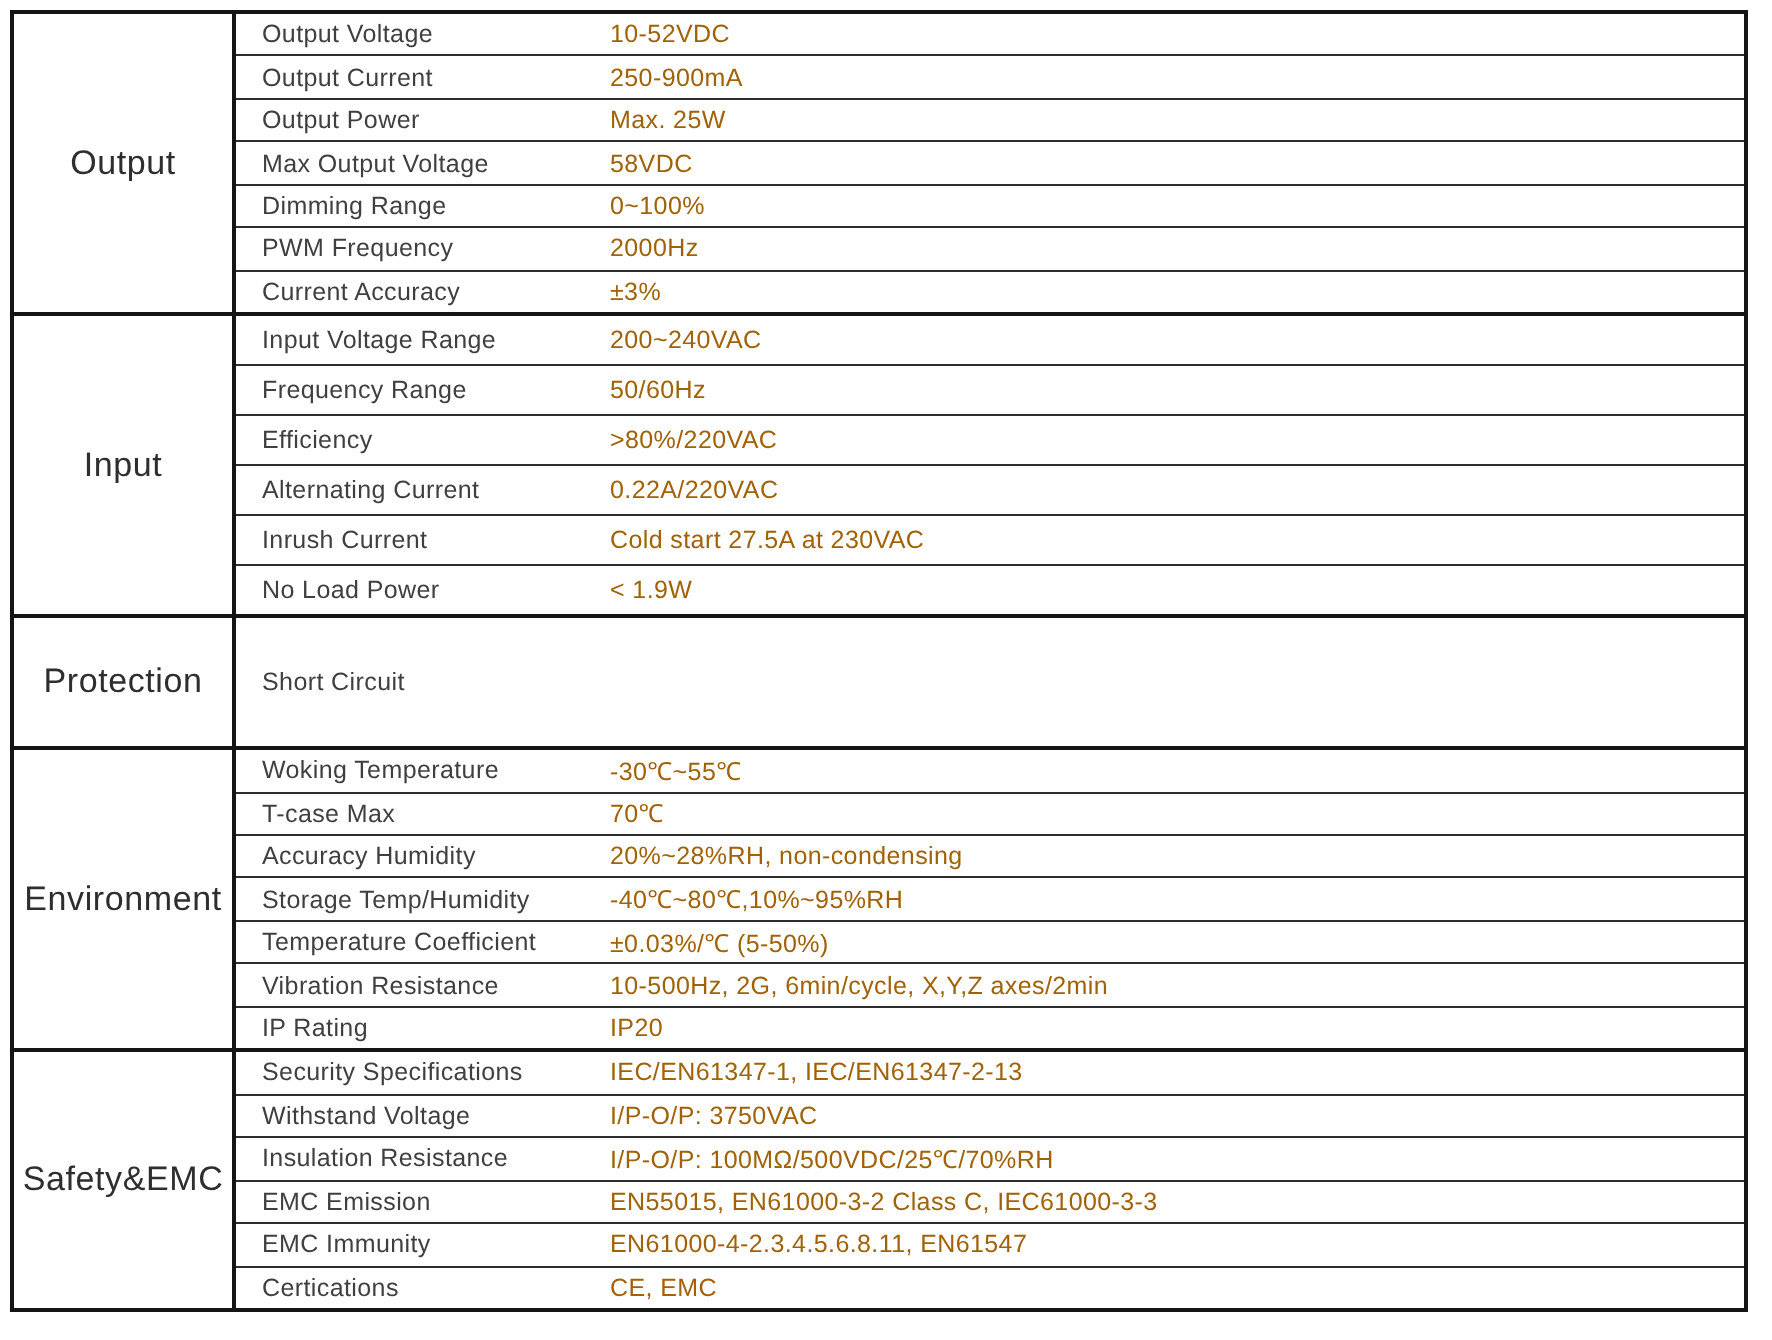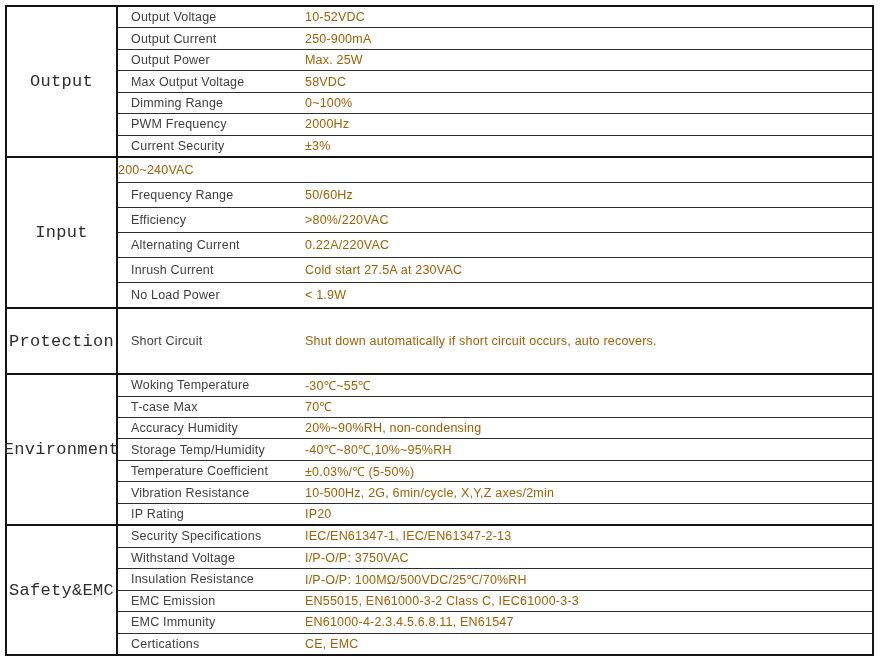--- a/index.html
+++ b/index.html
@@ -40,21 +40,20 @@
     width: 111px;
     flex: 0 0 111px;
     border-right: 2px solid #151515;
     display: flex;
     align-items: center;
     justify-content: center;
     font-size: 17px;
     color: #2e2e2e;
     letter-spacing: 0.3px;
     box-sizing: border-box;
-    font-family: Liberation Mono, monospace;
   }
   .rows {
     flex: 1 1 auto;
     display: flex;
     flex-direction: column;
     min-width: 0;
   }
   .row {
     flex: 1 1 0;
     display: flex;
@@ -112,29 +111,30 @@
           </div>
           <div class="row">
             <div class="param-cell">Dimming Range</div>
             <div class="value-cell">0~100%</div>
           </div>
           <div class="row">
             <div class="param-cell">PWM Frequency</div>
             <div class="value-cell">2000Hz</div>
           </div>
           <div class="row">
-            <div class="param-cell">Current Security</div>
+            <div class="param-cell">Current Accuracy</div>
             <div class="value-cell">±3%</div>
           </div>
         </div>
       </div>
       <div class="section" style="flex: 7 1 0px;">
         <div class="category-cell">Input</div>
         <div class="rows">
           <div class="row">
+            <div class="param-cell">Input Voltage Range</div>
             <div class="value-cell">200~240VAC</div>
           </div>
           <div class="row">
             <div class="param-cell">Frequency Range</div>
             <div class="value-cell">50/60Hz</div>
           </div>
           <div class="row">
             <div class="param-cell">Efficiency</div>
             <div class="value-cell">&gt;80%/220VAC</div>
           </div>
@@ -150,38 +150,37 @@
             <div class="param-cell">No Load Power</div>
             <div class="value-cell">&lt; 1.9W</div>
           </div>
         </div>
       </div>
       <div class="section" style="flex: 3 1 0px;">
         <div class="category-cell">Protection</div>
         <div class="rows">
           <div class="row">
             <div class="param-cell">Short Circuit</div>
-            <div class="value-cell">Shut down automatically if short circuit occurs, auto recovers.</div>
           </div>
         </div>
       </div>
       <div class="section" style="flex: 7 1 0px;">
         <div class="category-cell">Environment</div>
         <div class="rows">
           <div class="row">
             <div class="param-cell">Woking Temperature</div>
             <div class="value-cell">-30℃~55℃</div>
           </div>
           <div class="row">
             <div class="param-cell">T-case Max</div>
             <div class="value-cell">70℃</div>
           </div>
           <div class="row">
             <div class="param-cell">Accuracy Humidity</div>
-            <div class="value-cell">20%~90%RH, non-condensing</div>
+            <div class="value-cell">20%~28%RH, non-condensing</div>
           </div>
           <div class="row">
             <div class="param-cell">Storage Temp/Humidity</div>
             <div class="value-cell">-40℃~80℃,10%~95%RH</div>
           </div>
           <div class="row">
             <div class="param-cell">Temperature Coefficient</div>
             <div class="value-cell">±0.03%/℃ (5-50%)</div>
           </div>
           <div class="row">

